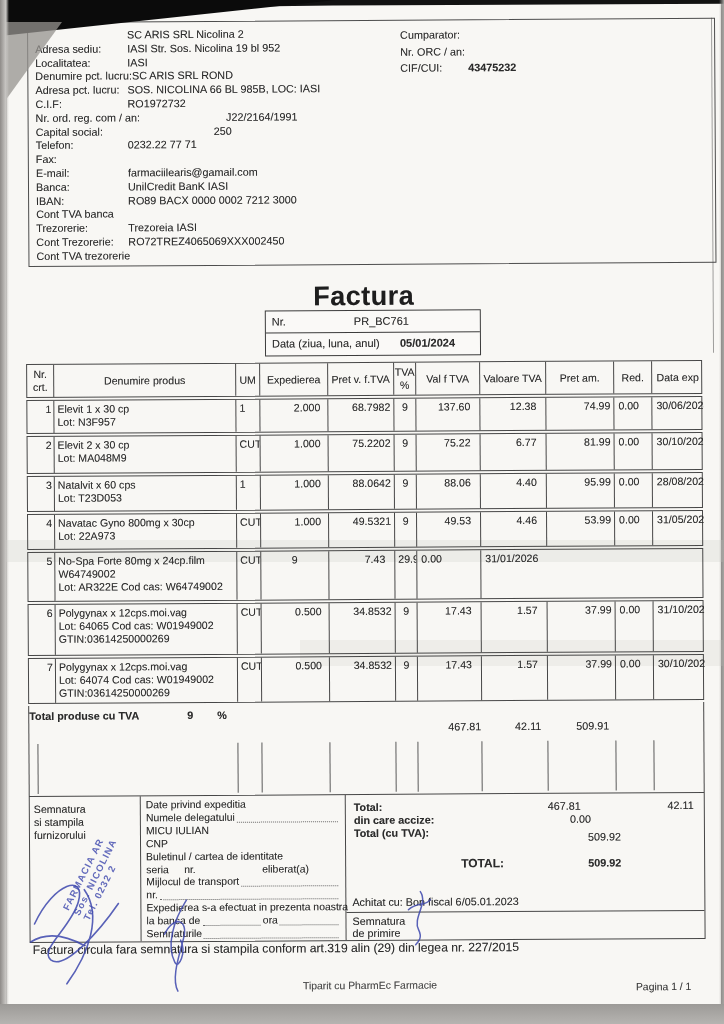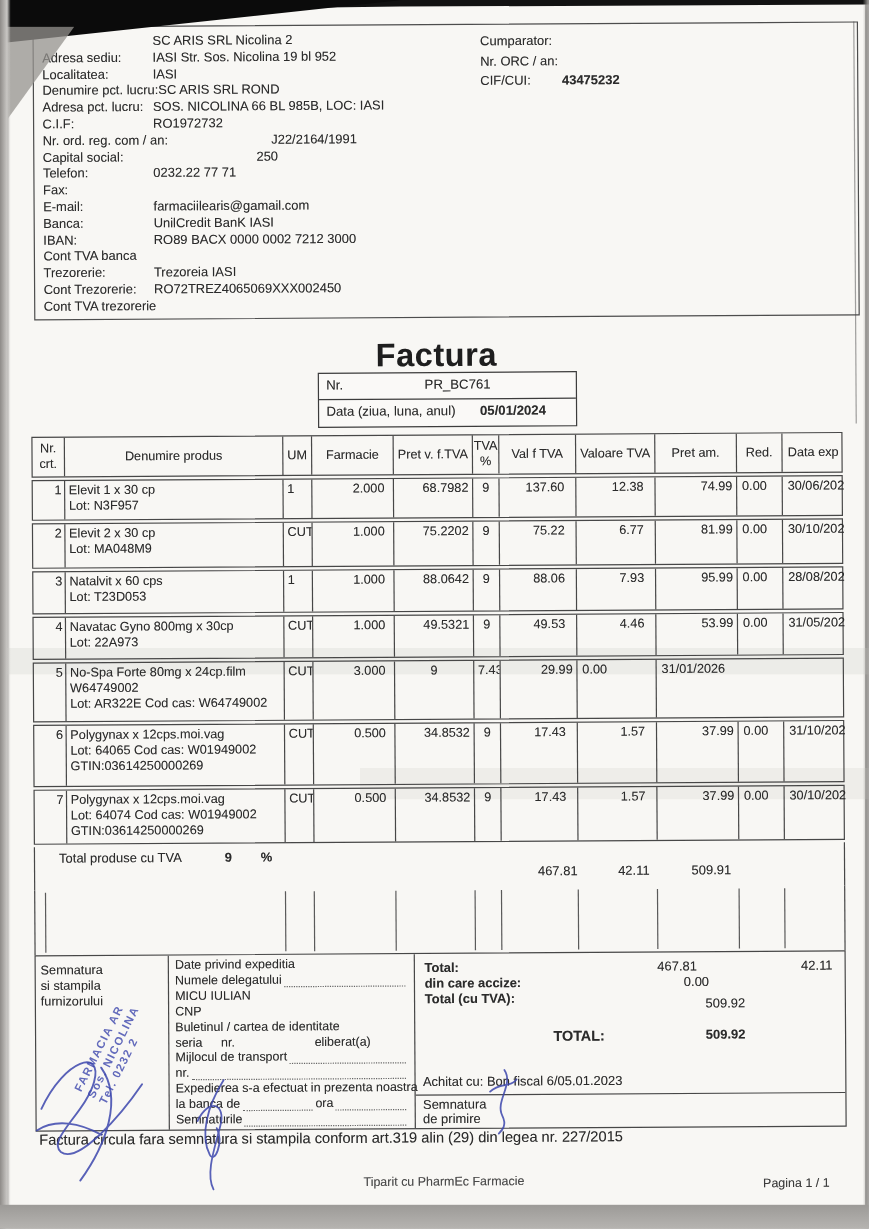--- a/index.html
+++ b/index.html
@@ -44,21 +44,21 @@
   .c-nr{text-align:right;padding-right:2px}
   .c-cant{padding-right:7px}
   .c-val{padding-right:9px}
   .c-vtva{padding-right:9px}
   .c-pam{padding-right:3px}
   .c-red{padding-left:4px}
   .c-exp{padding-left:4px}
   
   .tstrip{position:relative;height:36px;border-left:1px solid #474747;border-right:1px solid #474747;font-size:10.8px}
   .tstrip span{position:absolute}
-  .tlabel{left:20px;top:4px;font-weight:normal}
+  .tlabel{left:0;top:4px;font-weight:bold}
   .tpct1{left:158px;top:4px;font-weight:bold}
   .tpct2{left:188px;top:4px;font-weight:bold}
   .tv{width:62px;text-align:right;top:17px}
   .tickstrip{position:relative;height:54px;border-left:1px solid #474747;border-right:1px solid #474747}
   .tick{position:absolute;top:2px;bottom:2px;width:1px;background:#5a5a5a}
   
   .bsection{display:grid;grid-template-columns:110px 206px 1fr;border:1px solid #474747;height:145px;box-sizing:content-box;font-size:10.6px;position:relative}
   .bcell1{padding:6px 4px;line-height:13px;position:relative}
   .bcell2{border-left:1px solid #474747;border-right:1px solid #474747;padding:3px 5px 0 5px;font-size:10.4px}
   .xline{display:flex;line-height:12.9px;white-space:nowrap;align-items:flex-end}
@@ -210,21 +210,21 @@
           <span>Nr.</span>
           <span>crt.</span>
         </div>
       <div class="td">
           <span>Denumire produs</span>
         </div>
       <div class="td">
           <span>UM</span>
         </div>
       <div class="td">
-          <span>Farmacie</span>
+          <span>Expedierea</span>
         </div>
       <div class="td">
           <span>Pret v. f.TVA</span>
         </div>
       <div class="td">
           <span>TVA</span>
           <span>%</span>
         </div>
       <div class="td">
           <span>Val f TVA</span>
@@ -284,21 +284,21 @@
       <div class="td">
           <div>Natalvit x 60 cps</div>
           <div>Lot: T23D053</div>
           <div></div>
         </div>
       <div class="td">1</div>
       <div class="td num c-cant">1.000</div>
       <div class="td num">88.0642</div>
       <div class="td ctr">9</div>
       <div class="td num c-val">88.06</div>
-      <div class="td num c-vtva">7.93</div>
+      <div class="td num c-vtva">4.40</div>
       <div class="td num c-pam">95.99</div>
       <div class="td c-red">0.00</div>
       <div class="td c-exp">28/08/2026</div>
     </div>
 
     <div class="trow" style="height:36px">
       <div class="td c-nr">4</div>
       <div class="td">
           <div>Navatac Gyno 800mg x 30cp</div>
           <div>Lot: 22A973</div>
@@ -316,21 +316,20 @@
     </div>
 
     <div class="trow" style="height:50px">
       <div class="td c-nr">5</div>
       <div class="td">
           <div>No-Spa Forte 80mg x 24cp.film</div>
           <div>W64749002</div>
           <div>Lot: AR322E  Cod cas: W64749002</div>
         </div>
       <div class="td">CUT</div>
-      <div class="td num c-cant">3.000</div>
       <div class="td ctr">9</div>
       <div class="td num c-vtva">7.43</div>
       <div class="td num c-pam">29.99</div>
       <div class="td c-red">0.00</div>
       <div class="td c-exp">31/01/2026</div>
     </div>
 
     <div class="trow" style="height:52px">
       <div class="td c-nr">6</div>
       <div class="td">

